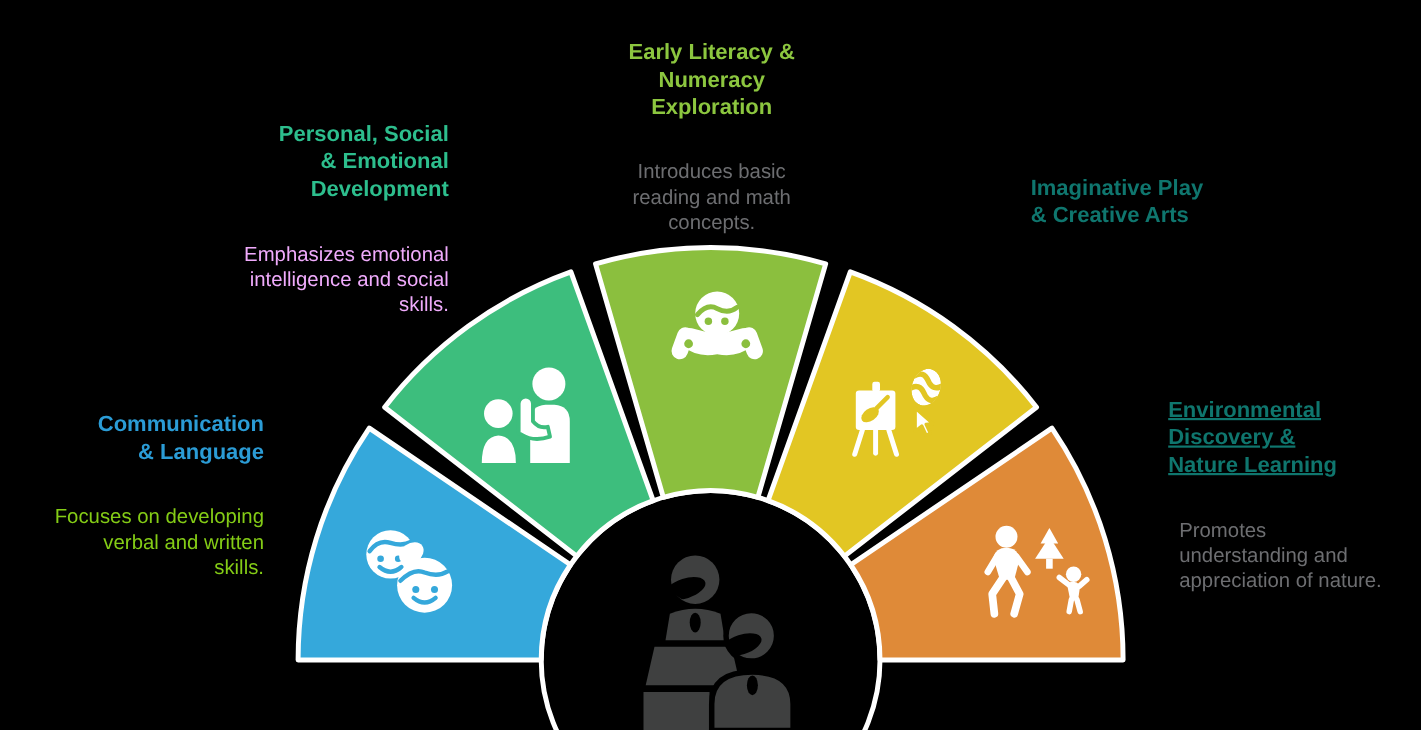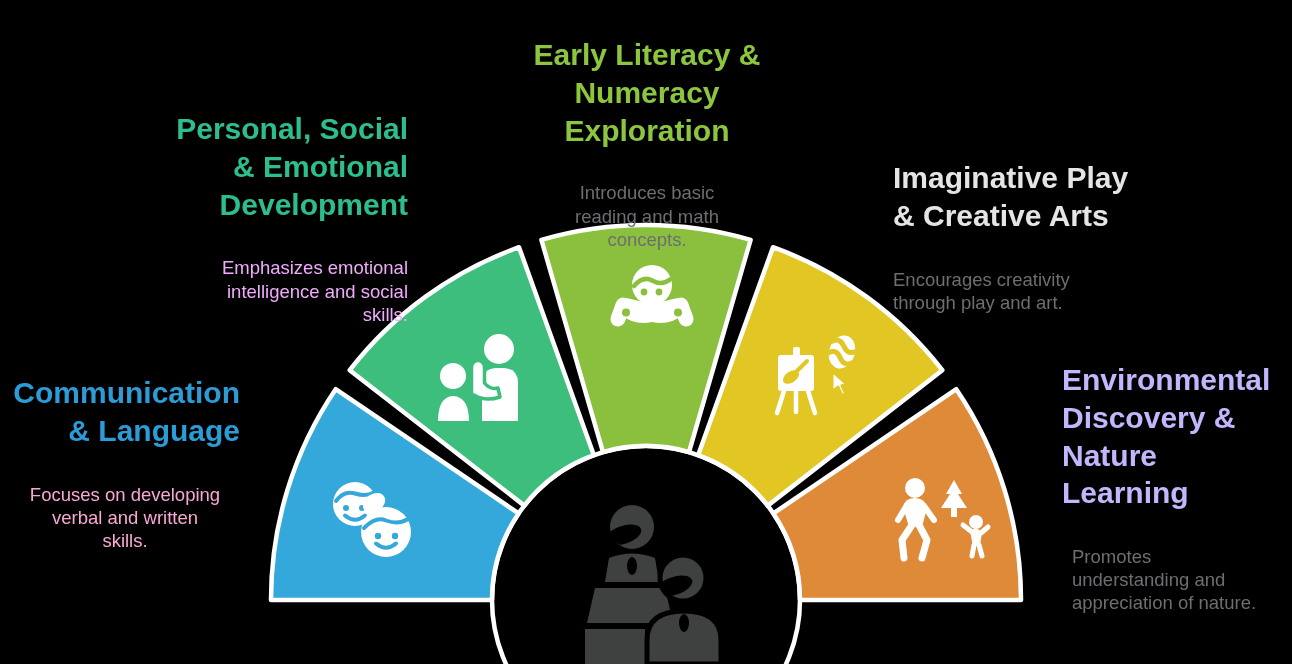--- a/index.html
+++ b/index.html
@@ -1,20 +1,20 @@
 <!DOCTYPE html>
 <html><head>
 <meta charset="utf-8">
 <style>
   html,body{margin:0;padding:0;background:#000;}
   #canvas{position:relative;width:1292px;height:664px;background:#000;overflow:hidden;
           font-family:"Liberation Sans", sans-serif;}
   #fan-svg{position:absolute;left:0;top:0;width:1292px;height:664px;}
   .label{position:absolute;white-space:pre-line;}
-  .label .title{margin:0;font-weight:700;font-size:30px;line-height:1.26;letter-spacing:0px;}
+  .label .title{margin:0;font-weight:700;font-size:20px;line-height:1.26;letter-spacing:0px;}
   .label .desc{margin:15px 0 0 0;font-weight:400;font-size:18.5px;line-height:1.25;}
   .lbl-literacy{left:497px;top:18px;width:300px;text-align:center;}
   .lbl-personal{left:128px;top:92px;width:280px;text-align:right;}
   .lbl-communication{left:10px;top:356px;width:230px;text-align:right;}
   .lbl-imaginative{left:893px;top:141px;width:250px;text-align:left;}
   .lbl-environmental{left:1062px;top:343px;width:230px;text-align:left;}
 </style>
 </head>
 <body>
 
@@ -137,34 +137,32 @@
 &amp; Emotional
 Development</h2>
     <p class="desc" style="color: #f0abfc; text-align: right;">Emphasizes emotional
 intelligence and social
 skills.</p>
   </div>
 
   <div class="label lbl-communication">
     <h2 class="title" style="color: rgb(43, 156, 214);">Communication
 &amp; Language</h2>
-    <p class="desc" style="color: #f9a8d4; text-align: center;">Focuses on developing
+    <p class="desc" style="color: #84cc16;">Focuses on developing
 verbal and written
 skills.</p>
   </div>
 
   <div class="label lbl-imaginative">
-    <h2 class="title" style="color: #e5e5e5;">Imaginative Play
+    <h2 class="title" style="color: #0f766e; margin-left: 44px;">Imaginative Play
 &amp; Creative Arts</h2>
-    <p class="desc" style="color: rgb(109, 110, 113);">Encourages creativity
-through play and art.</p>
   </div>
 
   <div class="label lbl-environmental">
-    <h2 class="title" style="color: #c4b5fd;">Environmental
+    <h2 class="title" style="color: #0f766e; text-decoration: underline;">Environmental
 Discovery &amp;
 Nature Learning</h2>
     <p class="desc" style="color: rgb(109, 110, 113); margin-left: 10px;">Promotes
 understanding and
 appreciation of nature.</p>
   </div>
 
 </div>
 
 </body></html>

